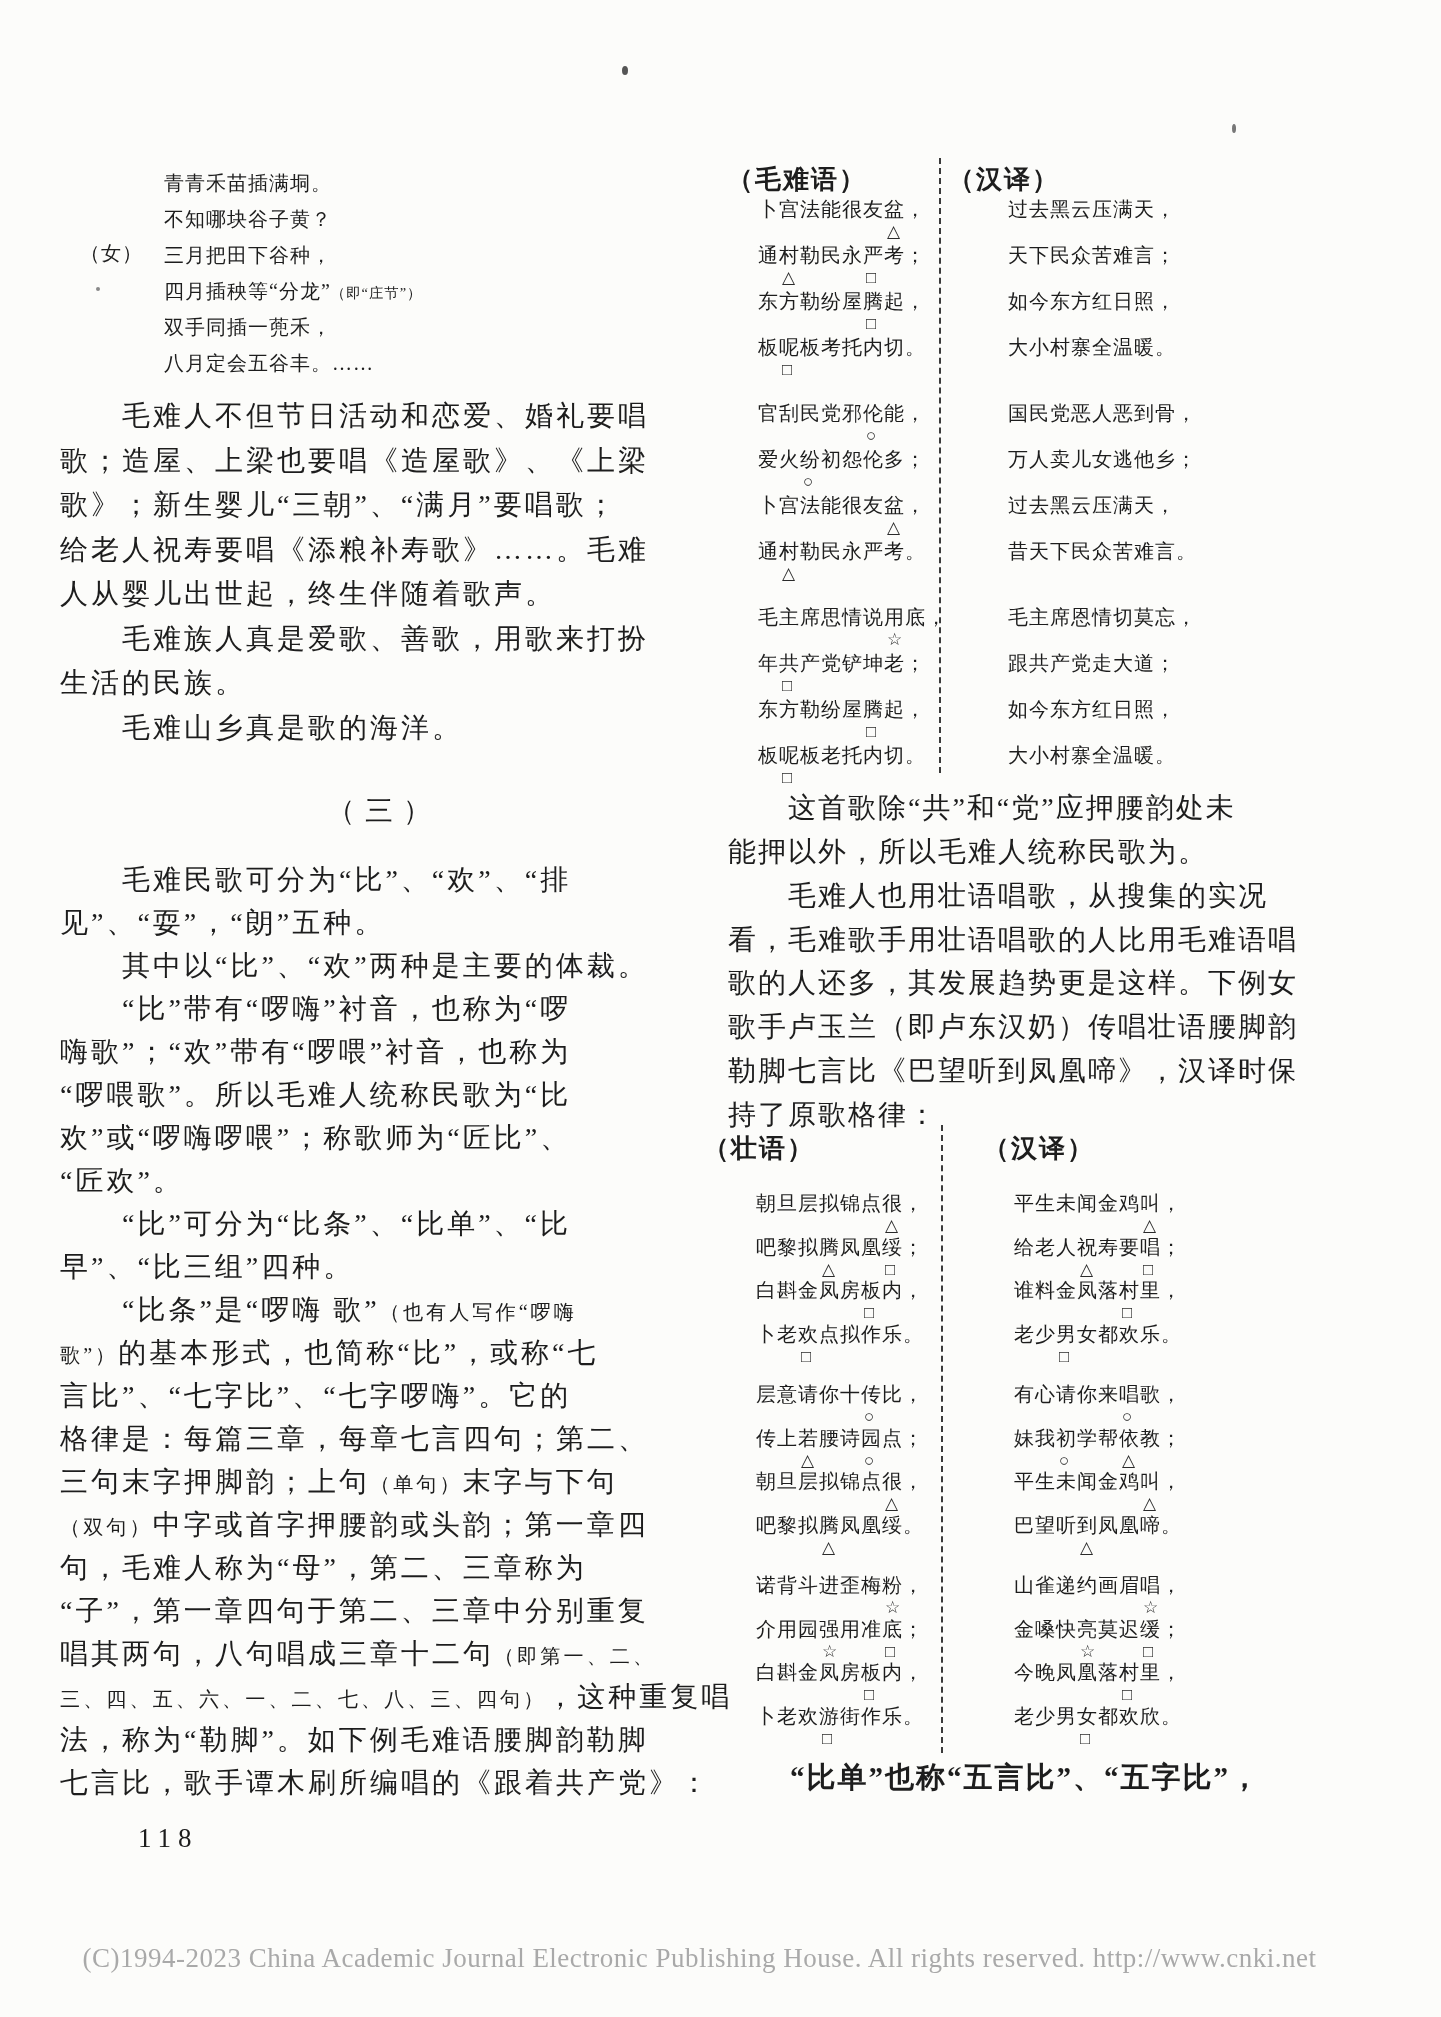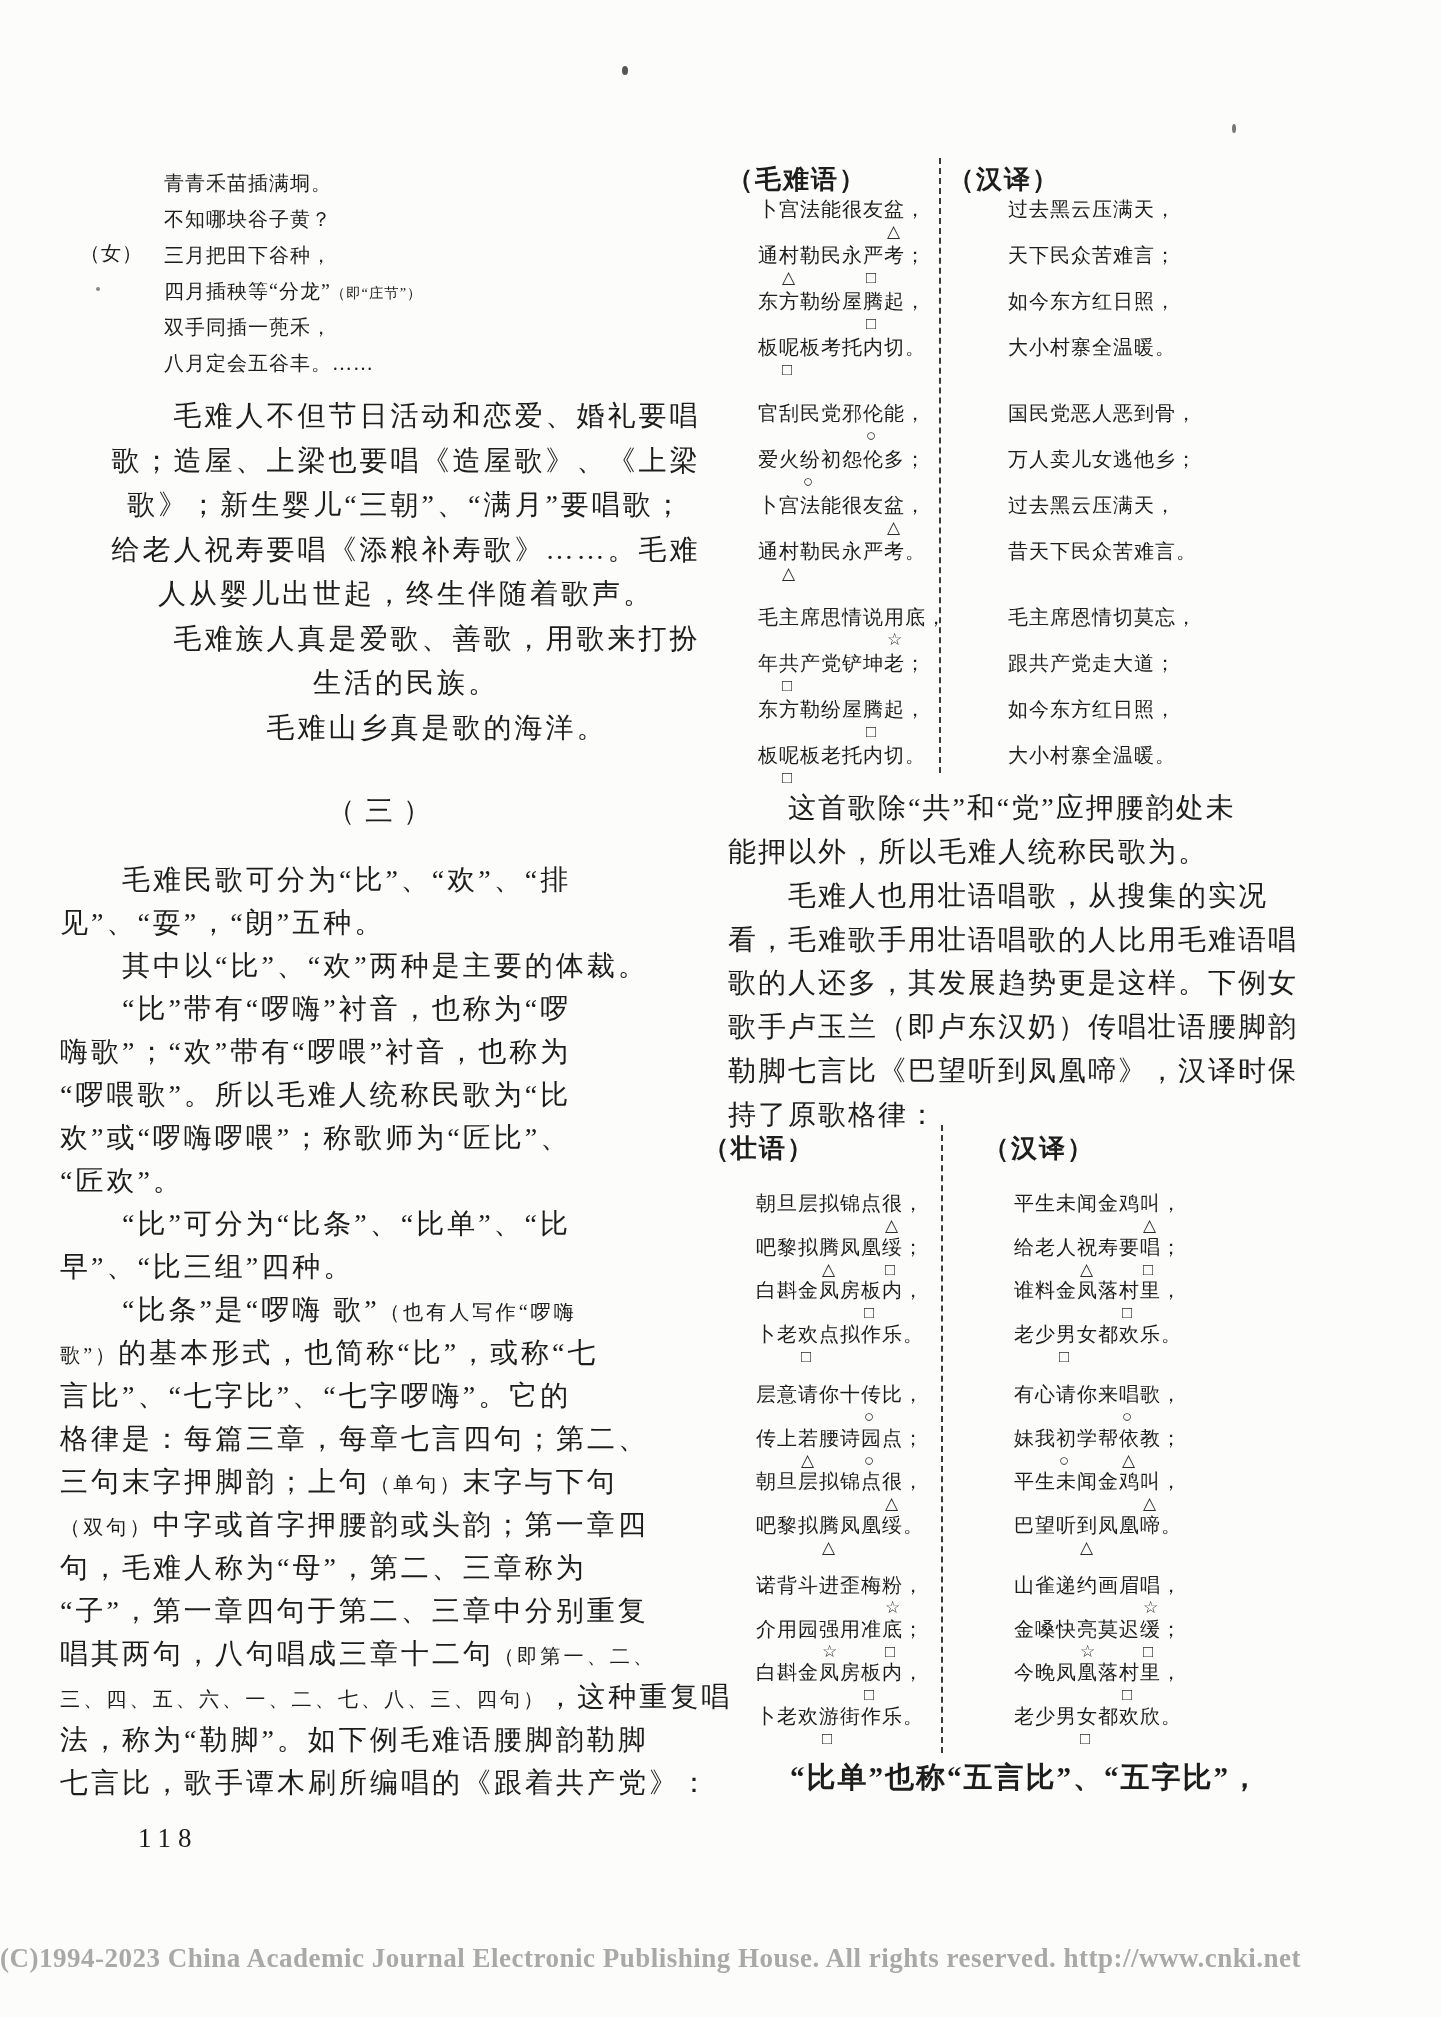--- a/index.html
+++ b/index.html
@@ -12,44 +12,44 @@
     color:#1d1d1d;
     overflow:hidden;
   }
   .abs{position:absolute;}
   
   #verse{left:164px;top:168px;font-size:20px;letter-spacing:1px;}
   #verse .tline{height:36px;line-height:30px;white-space:nowrap;}
   #speaker{left:80px;top:240px;font-size:20px;letter-spacing:1px;}
   
   .bodytext{font-size:28px;letter-spacing:3px;width:660px;}
-  #body1{left:76px;top:398px;text-align:center;}
+  #body1{left:60px;top:398px;}
   #body1 .tline{height:44.5px;line-height:36px;white-space:nowrap;}
   #heading3{left:60px;top:792px;width:648px;text-align:center;font-size:28px;letter-spacing:10px;}
   #body2{left:60px;top:862px;}
   #body2 .tline{height:43px;line-height:35px;white-space:nowrap;}
   .sm{font-size:0.72em;}
   
   .song-header{font-size:26px;font-weight:bold;letter-spacing:2px;white-space:nowrap;}
   .songcol{font-size:20px;letter-spacing:1px;margin-left:31px;}
   .songcol .sline{position:relative;white-space:nowrap;}
   .song1col .sline{height:46px;line-height:24px;}
   .song2col .sline{height:43.5px;line-height:24px;}
   .songcol .stanza{margin-bottom:20px;}
   .song2col .stanza{margin-bottom:17px;}
   .smark{position:absolute;top:23px;font-size:17px;color:#2a2a2a;letter-spacing:0;}
   .sep{border-left:2px dashed #3a3a3a;width:0;}
   #para2{left:728px;top:790px;}
   #para2 .tline{height:43.85px;line-height:36px;white-space:nowrap;}
   #para2{font-size:28px;letter-spacing:2px;width:600px;}
   #closing{left:728px;top:1758px;font-size:29px;font-weight:bold;letter-spacing:2px;white-space:nowrap;}
   #pagenum{left:138px;top:1823px;font-size:27px;letter-spacing:7px;}
-  #footer{left:0;top:1943px;width:1399px;
+  #footer{left:0;top:1943px;width:1399px;text-align:center;
     font-size:27px;color:#a9a9a9;letter-spacing:0.5px;
-    font-family:"Liberation Serif","DejaVu Serif",serif;white-space:nowrap;font-weight:bold;}
+    font-family:"Liberation Serif","DejaVu Serif",serif;white-space:nowrap;}
   .speck{position:absolute;background:#555;border-radius:50%;}
   #speck1{left:622px;top:66px;width:6px;height:9px;}
   #speck2{left:1232px;top:124px;width:4px;height:9px;background:#777;}
   #speck3{left:96px;top:287px;width:4px;height:4px;background:#888;}
 </style>
 </head>
 <body>
 
 <div id="page">
 

